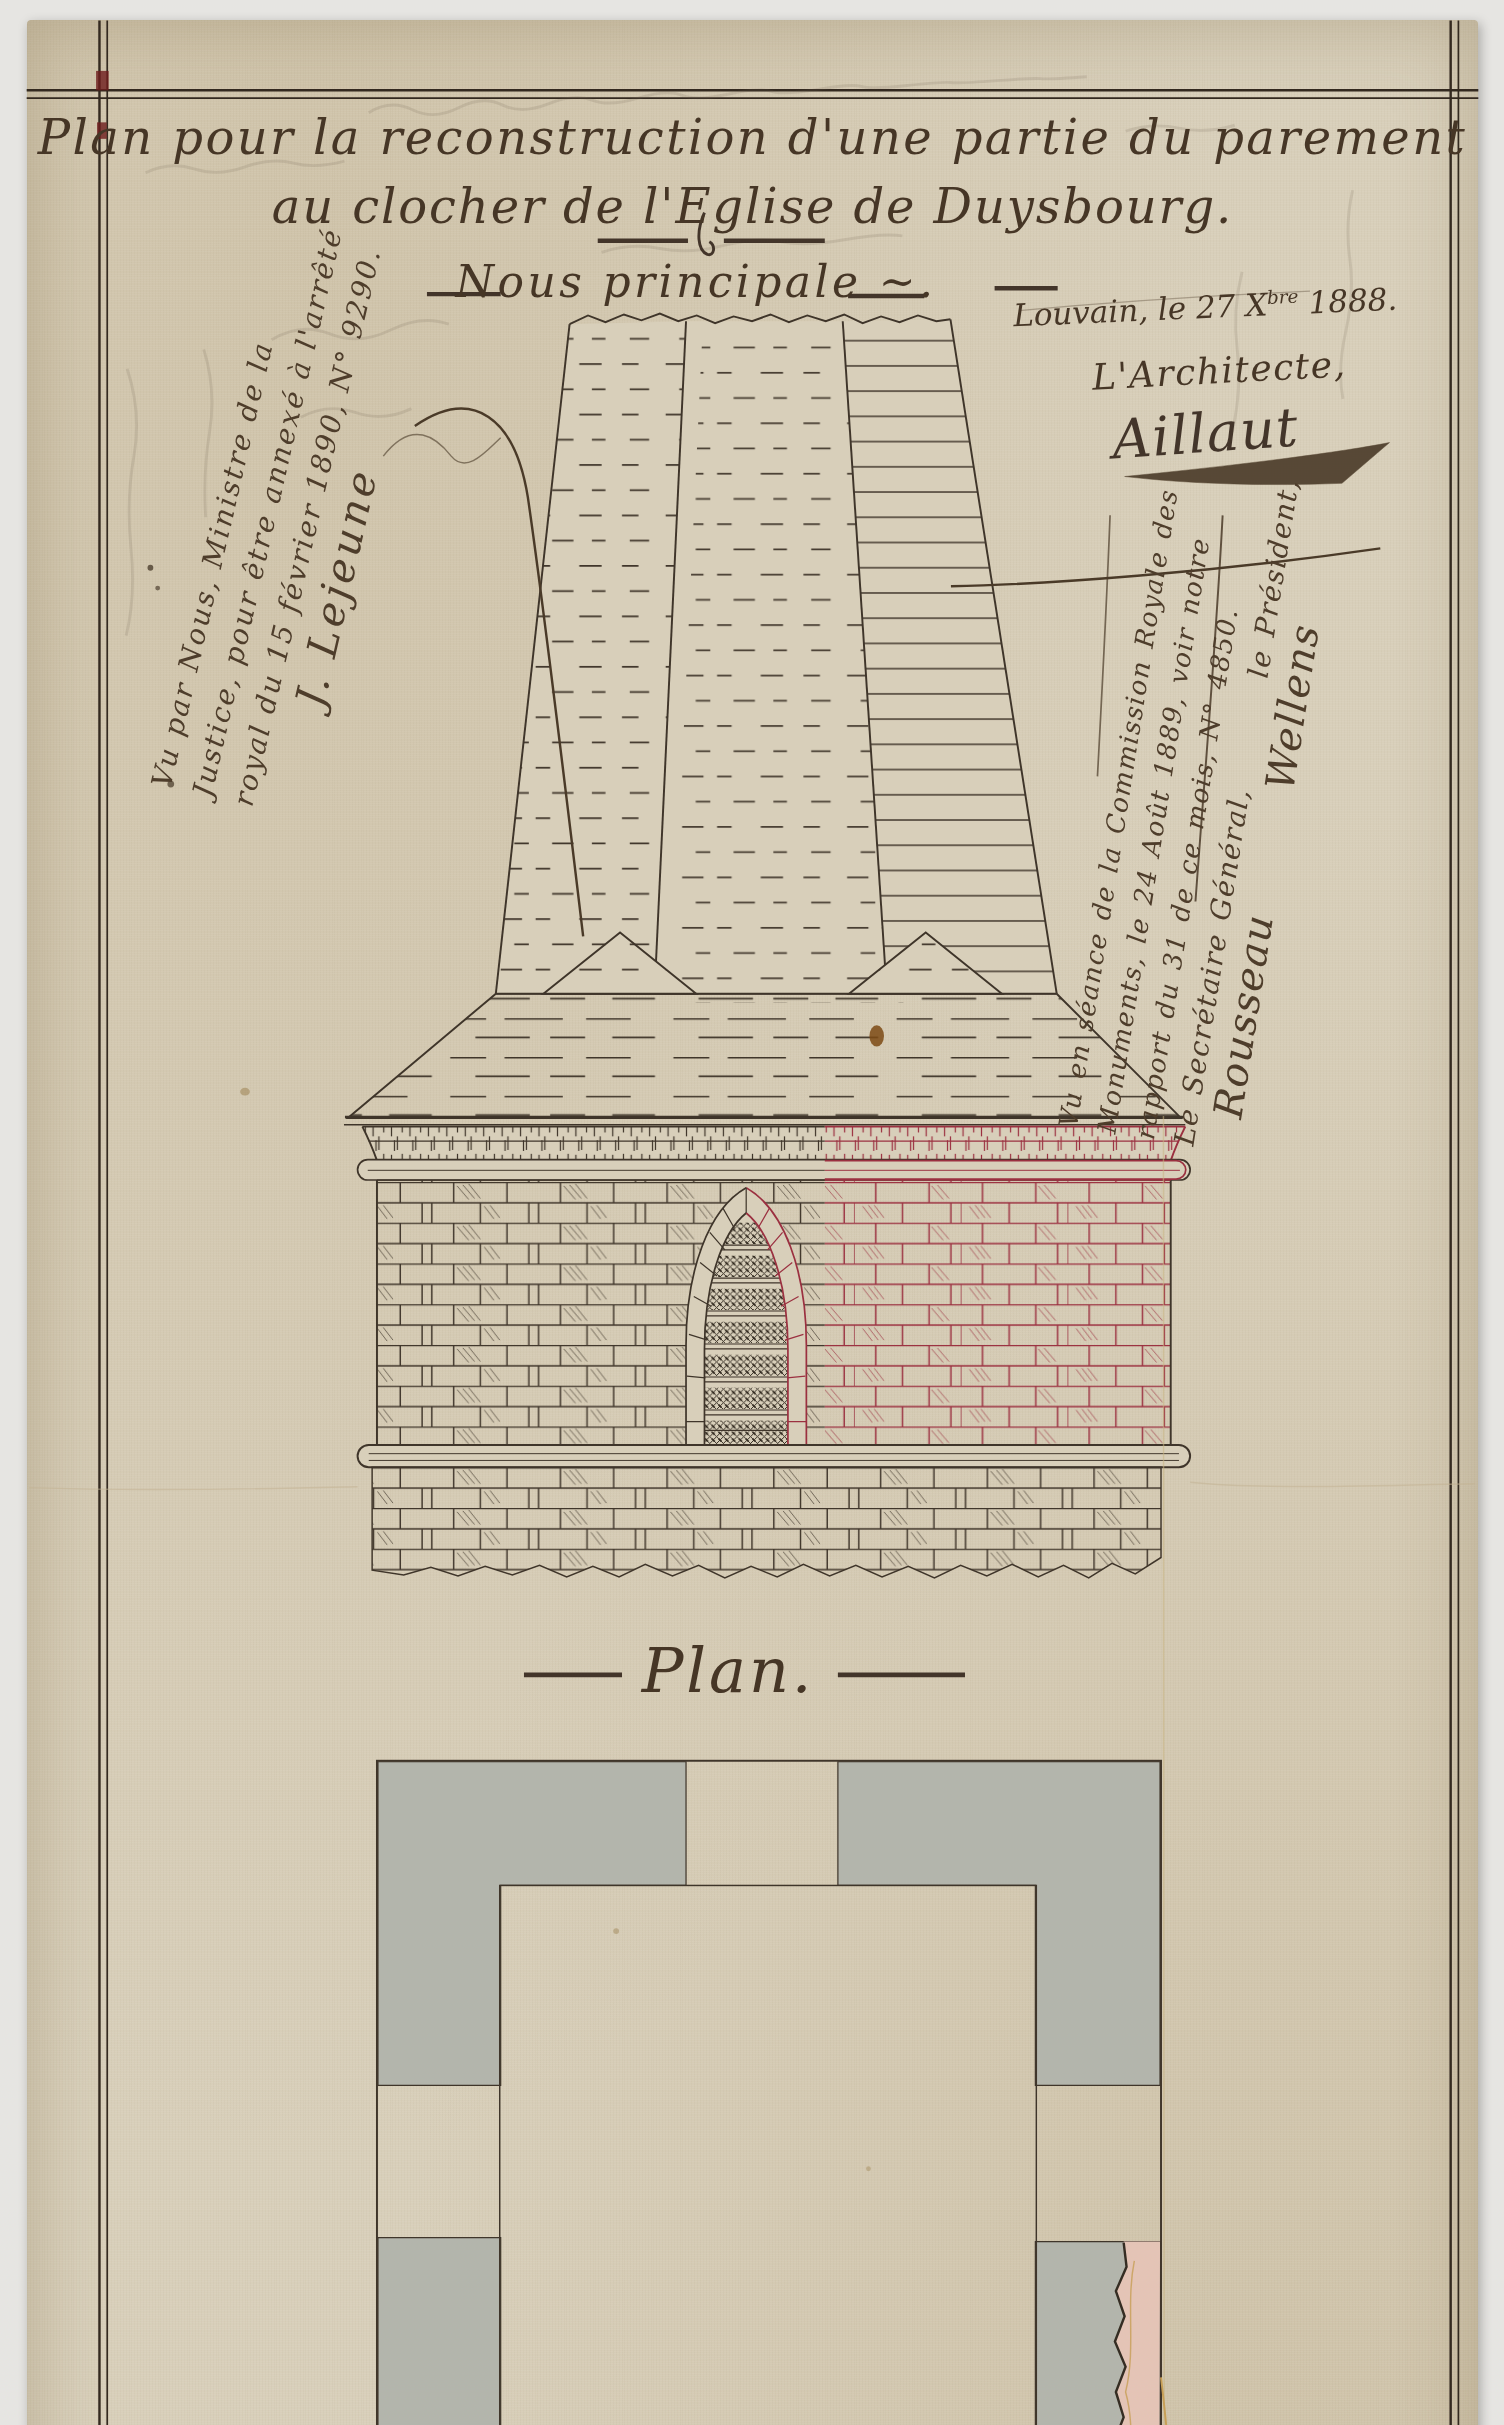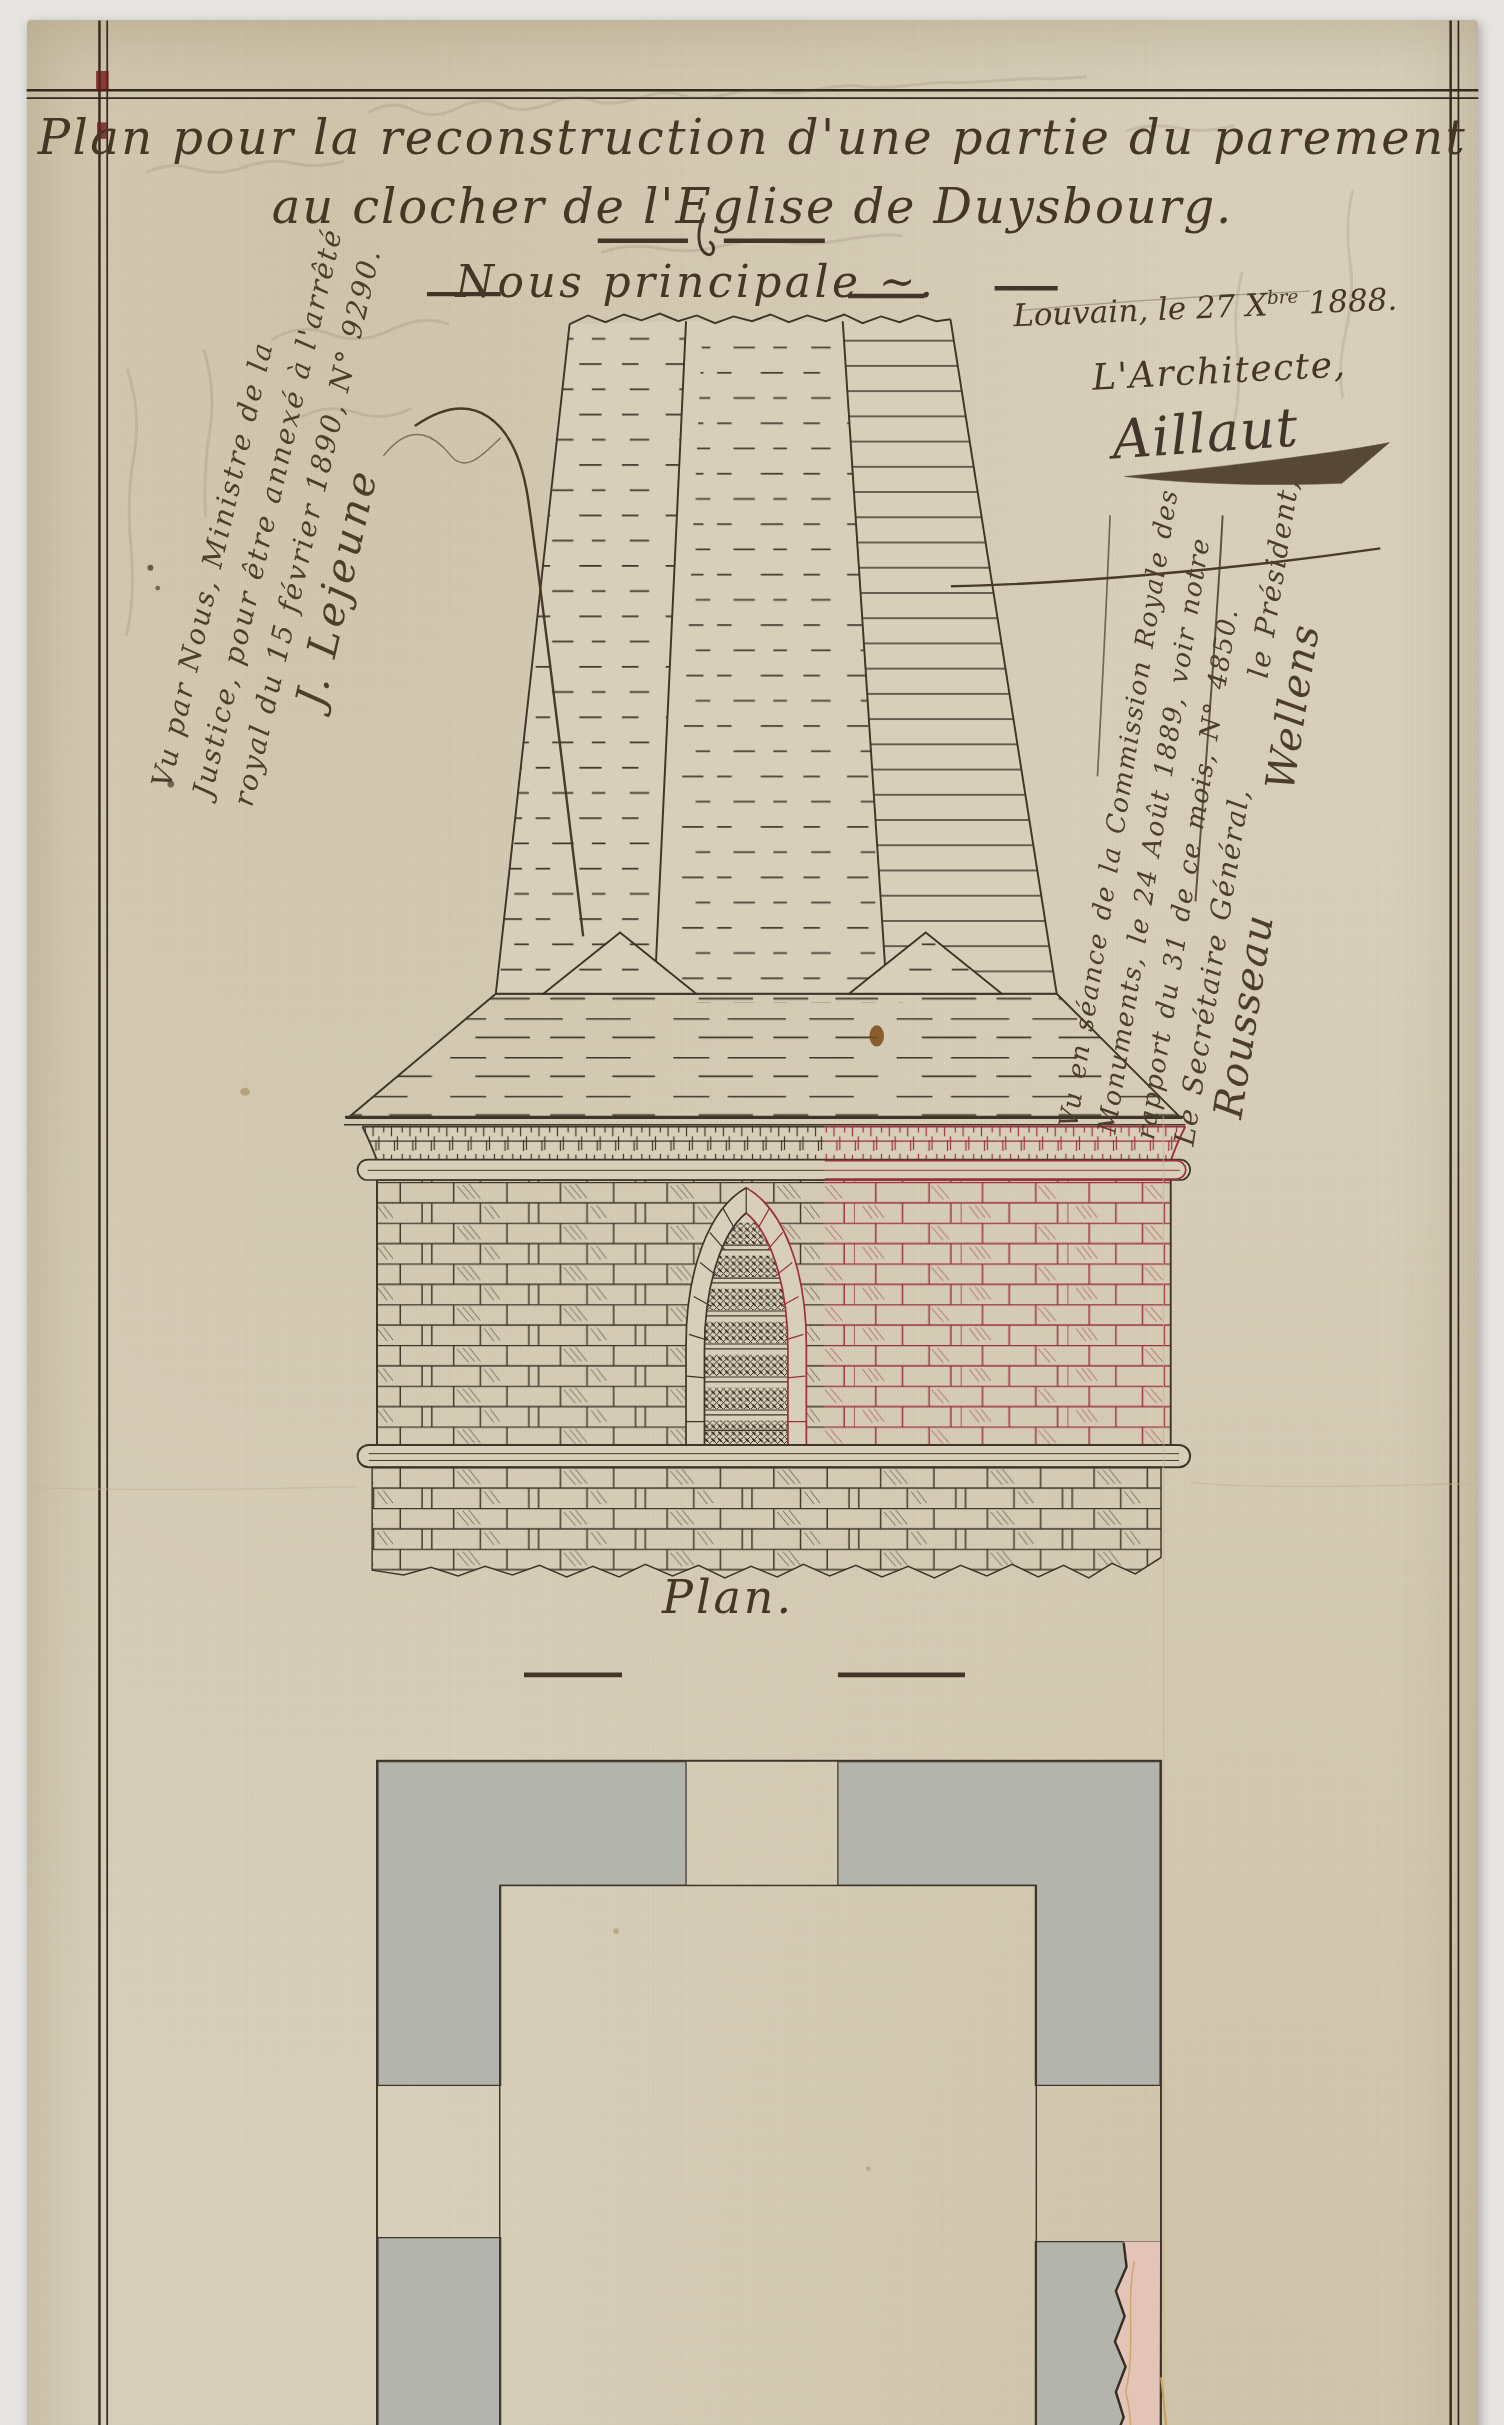--- a/index.html
+++ b/index.html
@@ -25,21 +25,21 @@
   .note{position:absolute;z-index:3;color:#4e3d2b;font-style:italic;transform-origin:0 0;}
   .note div{white-space:nowrap;}
   .note-left{left:141px;top:782px;transform:rotate(-77deg);font-size:28px;line-height:42px;letter-spacing:2.4px;}
   .note-left .sig{font-size:41px;margin-left:112px;letter-spacing:3.9px;}
   .note-right{left:1049px;top:1124px;transform:rotate(-81deg);font-size:26px;line-height:39px;letter-spacing:1.5px;word-spacing:2.9px;}
   .note-right .roles span.gap{display:inline-block;width:112px;}
   .note-right .roles{font-size:28px;}
   .note-right .sigs{font-size:40px;}
   .note-right .sigs .s1{margin-left:34px;}
   .note-right .sigs .gap{display:inline-block;width:126px;}
-  .plan-label{left:728px;top:1570px;transform:translateX(-50%);font-size:46px;letter-spacing:2.9px;}
+  .plan-label{left:728px;top:1634px;transform:translateX(-50%);font-size:62px;letter-spacing:2.9px;}
 </style>
 </head>
 <body>
 
 <div class="stage">
   <div class="paper"></div>
 
   <svg class="art" width="1505" height="2754" viewBox="0 0 3102 5676">
     <defs>
       <pattern id="bkB" width="220" height="84" patternUnits="userSpaceOnUse">

